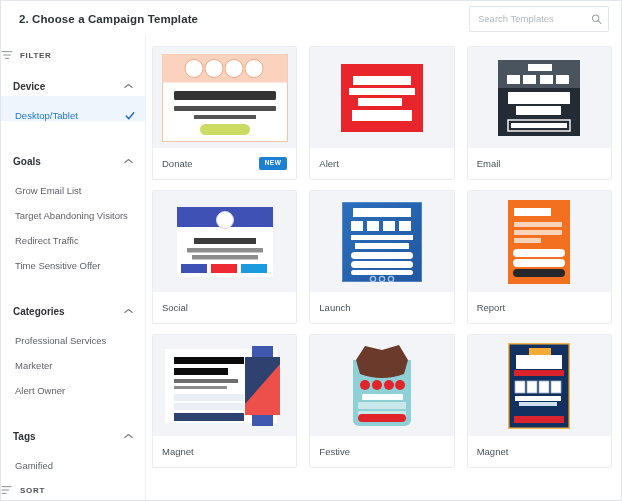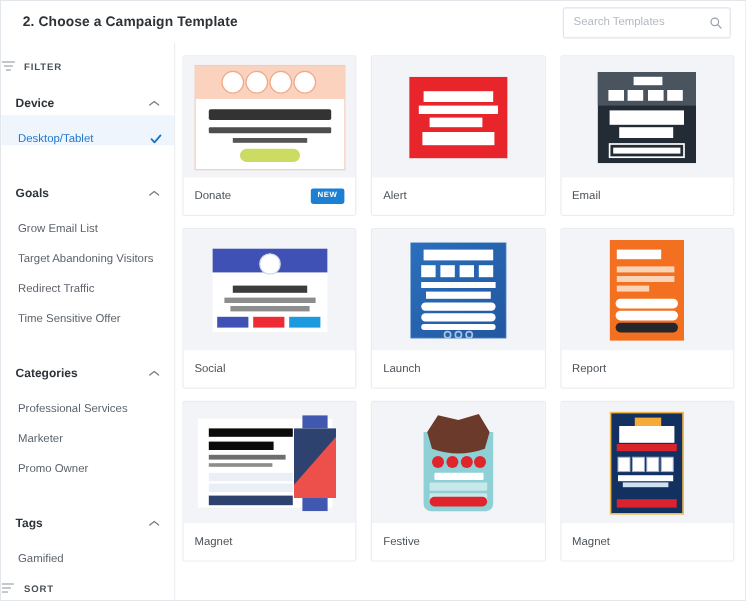--- a/index.html
+++ b/index.html
@@ -285,21 +285,21 @@
               </svg>
             </span>
           </div>
           <div class="opt">
             <span>Professional Services</span>
           </div>
           <div class="opt">
             <span>Marketer</span>
           </div>
           <div class="opt">
-            <span>Promo Owner</span>
+            <span>Alert Owner</span>
           </div>
           <div class="grp-space"></div>
           <div class="group-title">
             <span>Tags</span>
             <span>
               <svg class="chev" viewBox="0 0 12 7" fill="none" stroke="currentColor" stroke-width="1.4" stroke-linecap="round" stroke-linejoin="round">
                 <polyline points="1,5.5 6,1.5 11,5.5"></polyline>
               </svg>
             </span>
           </div>

